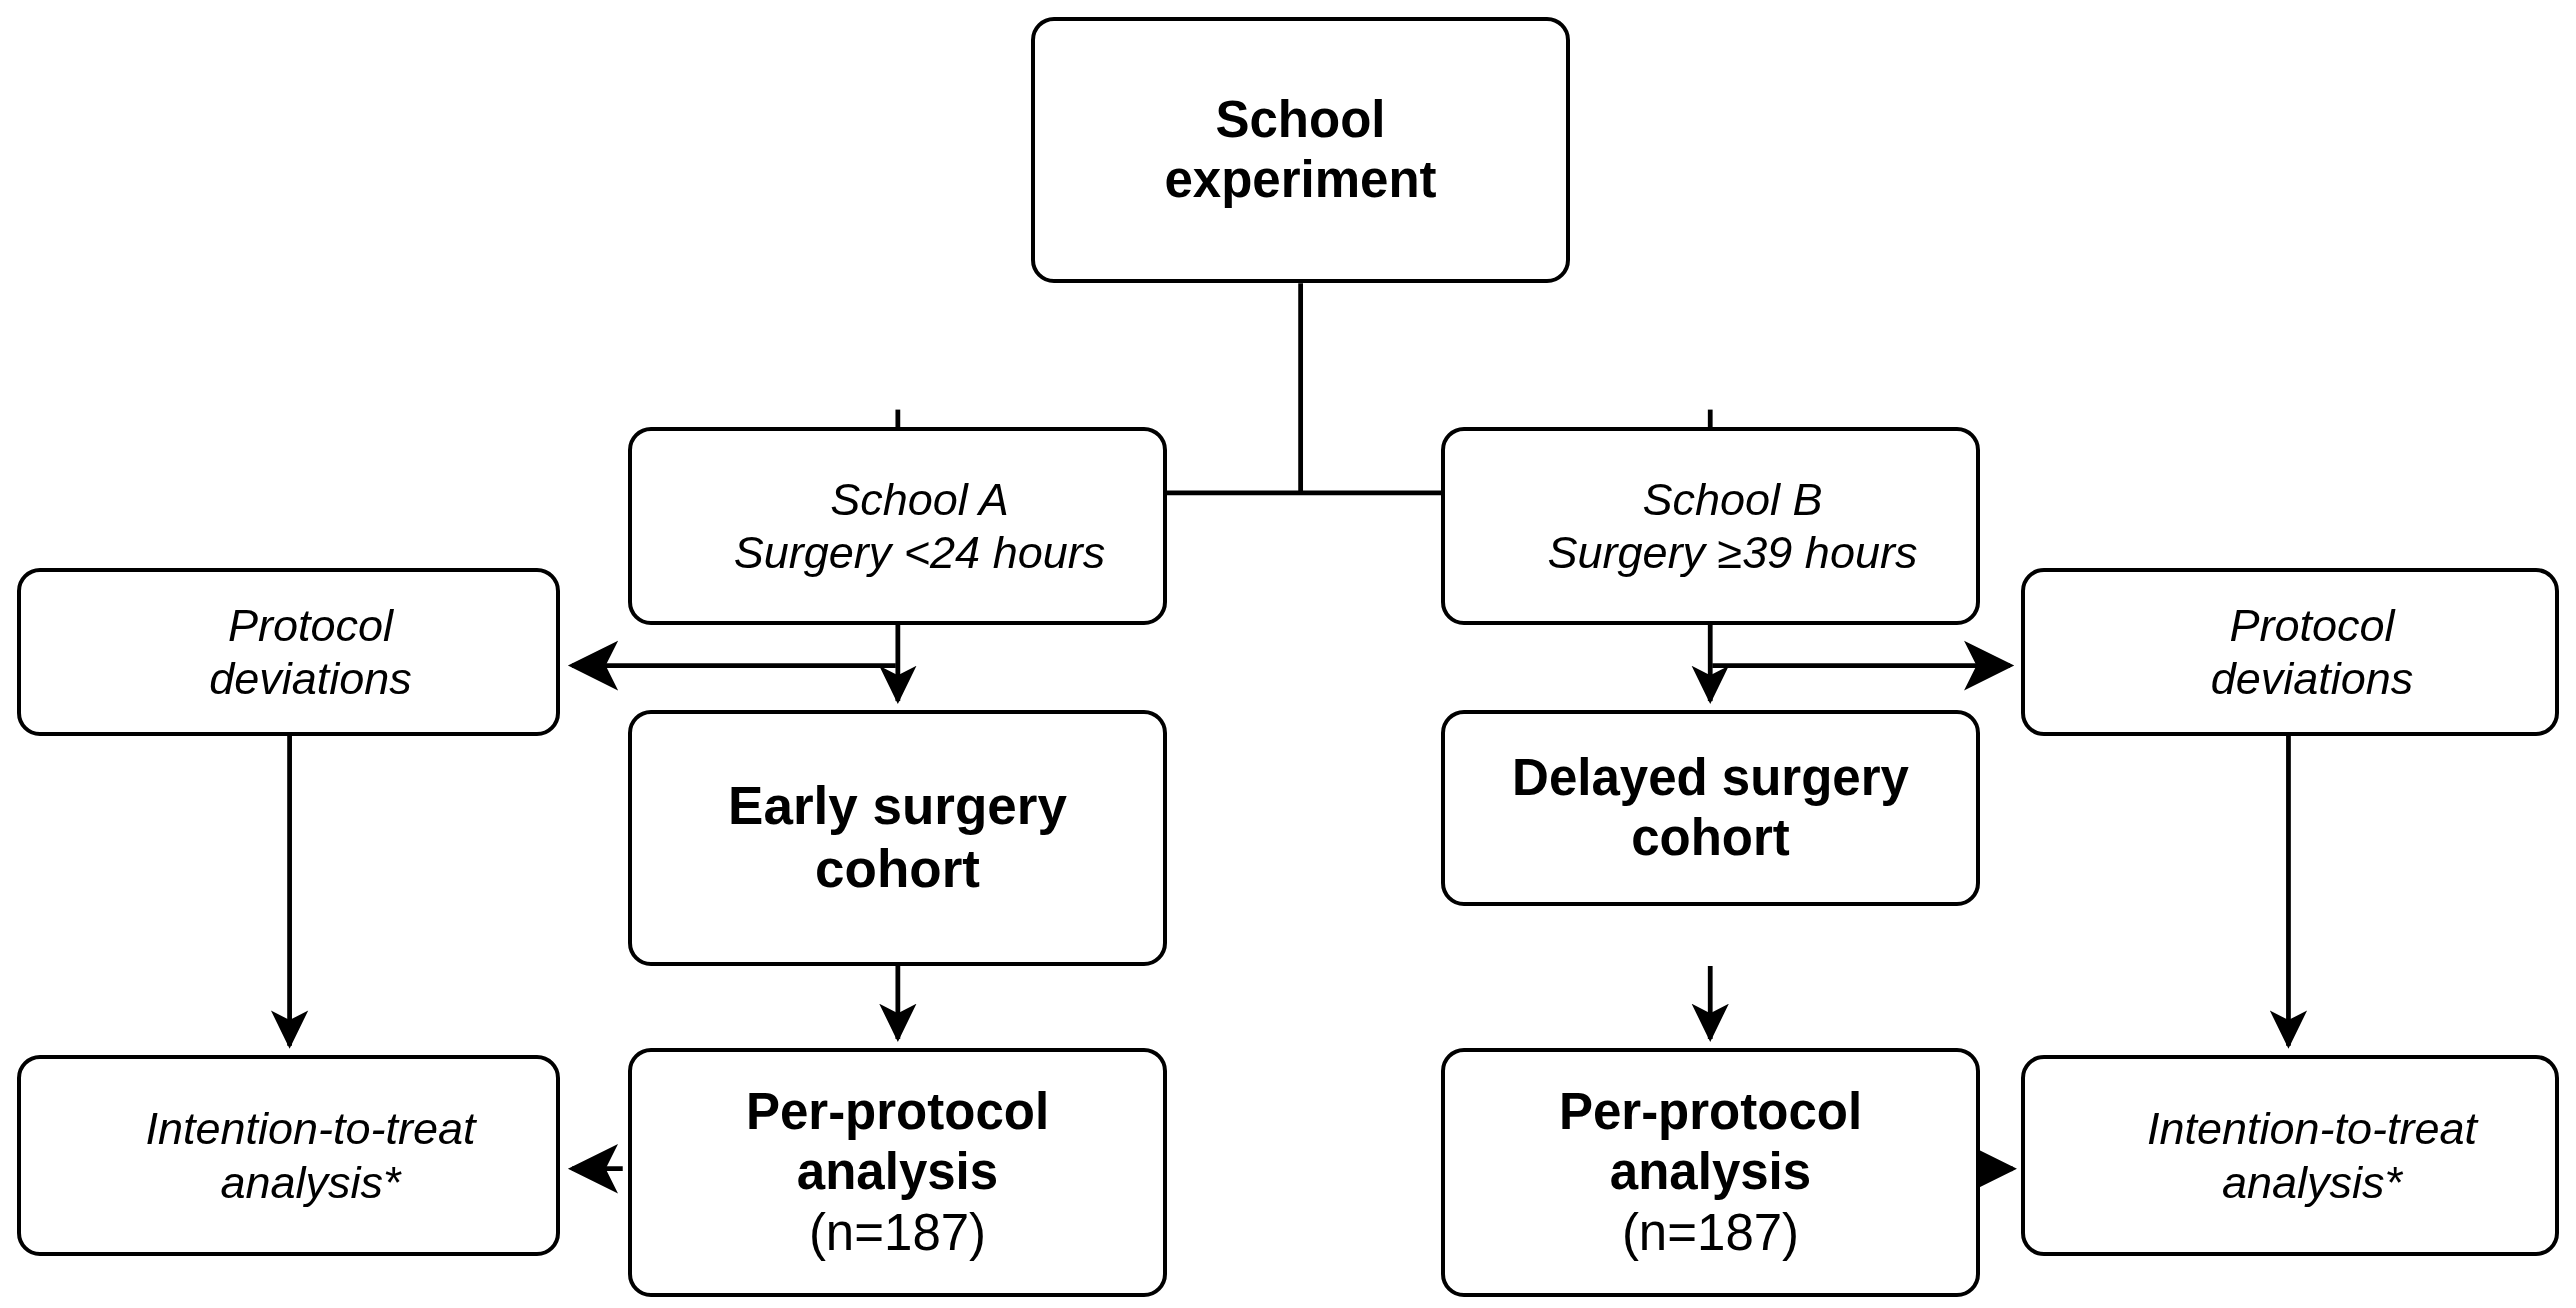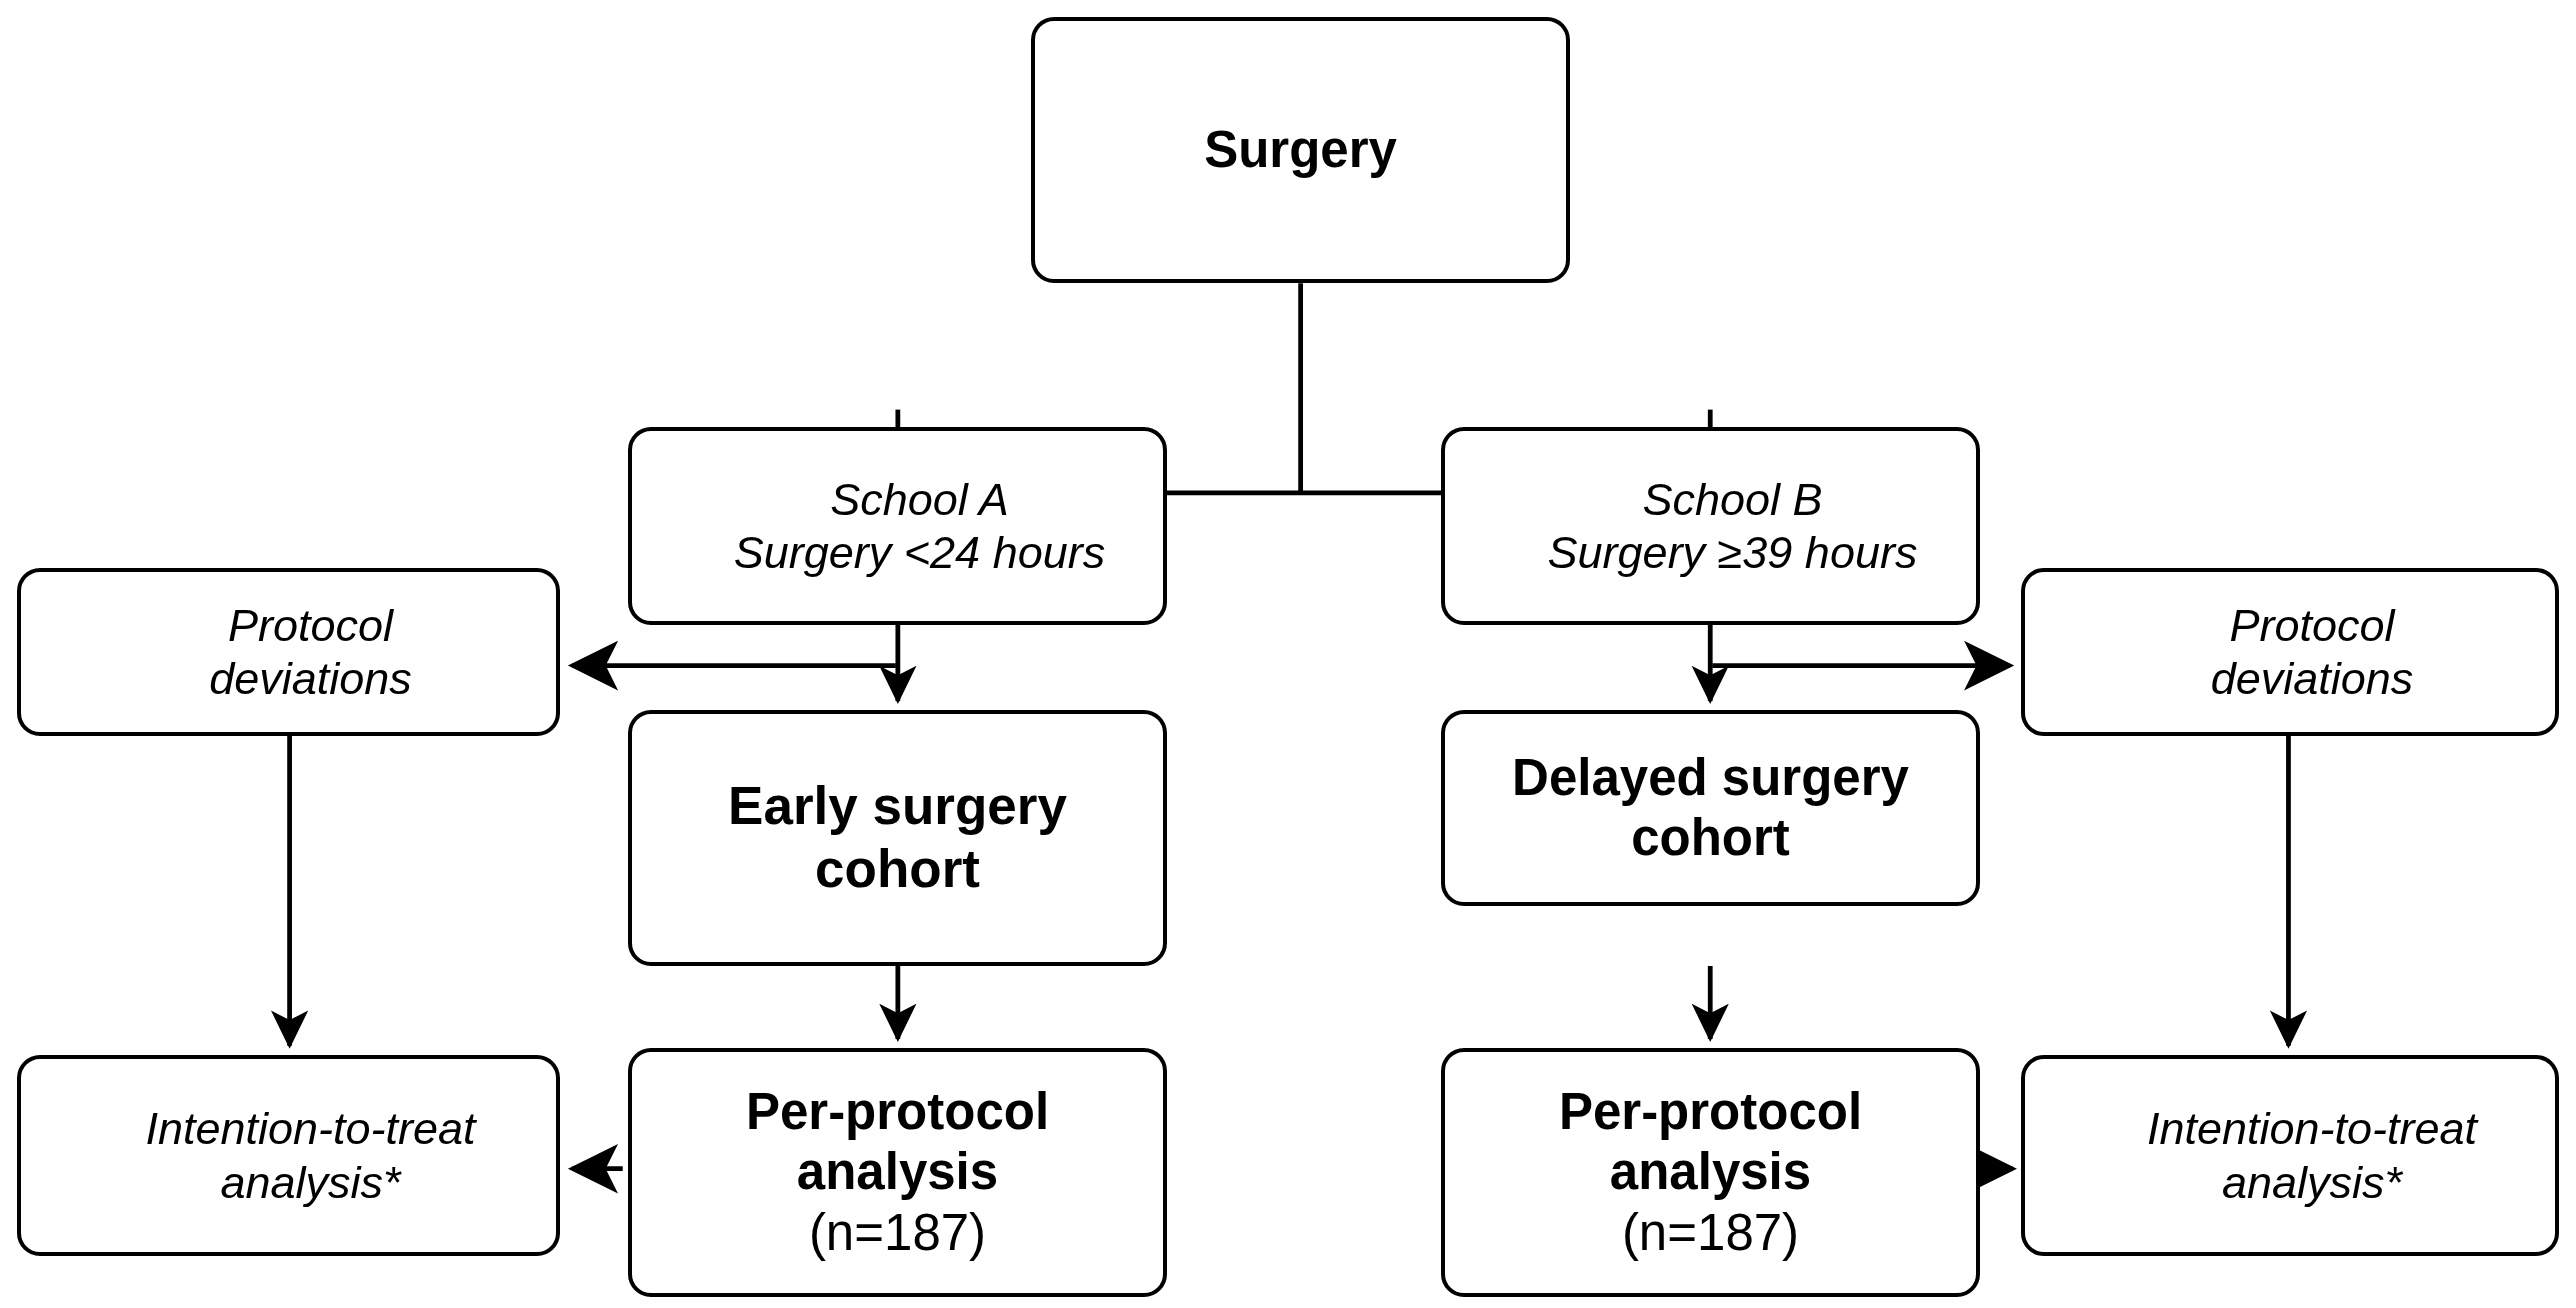--- a/index.html
+++ b/index.html
@@ -63,21 +63,22 @@
     <path d="M424,1078 L424,1532" stroke="#000" stroke-width="7" fill="none" marker-end="url(#ah)"></path>
 
     <path d="M3352,1078 L3352,1532" stroke="#000" stroke-width="7" fill="none" marker-end="url(#ah)"></path>
 
     <path d="M912,1712 L838,1712" stroke="#000" stroke-width="7" fill="none" marker-end="url(#ahs)"></path>
 
     <path d="M2908,1712 L2948,1712" stroke="#000" stroke-width="7" fill="none" marker-end="url(#ahs)"></path>
   </svg>
 
   <div class="node bold" style="left:1031px;top:17px;width:539px;height:266px;font-size:51px;">
-    <span class="ln">Surgery</span>
+    <span class="ln">School</span>
+    <span class="ln">experiment</span>
   </div>
 
   <div class="node italic" style="left:628px;top:427px;width:539px;height:198px;font-size:45px;">
     <span class="ln">School A</span>
     <span class="ln">Surgery &lt;24 hours</span>
   </div>
 
   <div class="node italic" style="left:1441px;top:427px;width:539px;height:198px;font-size:45px;">
     <span class="ln">School B</span>
     <span class="ln">Surgery ≥39 hours</span>

